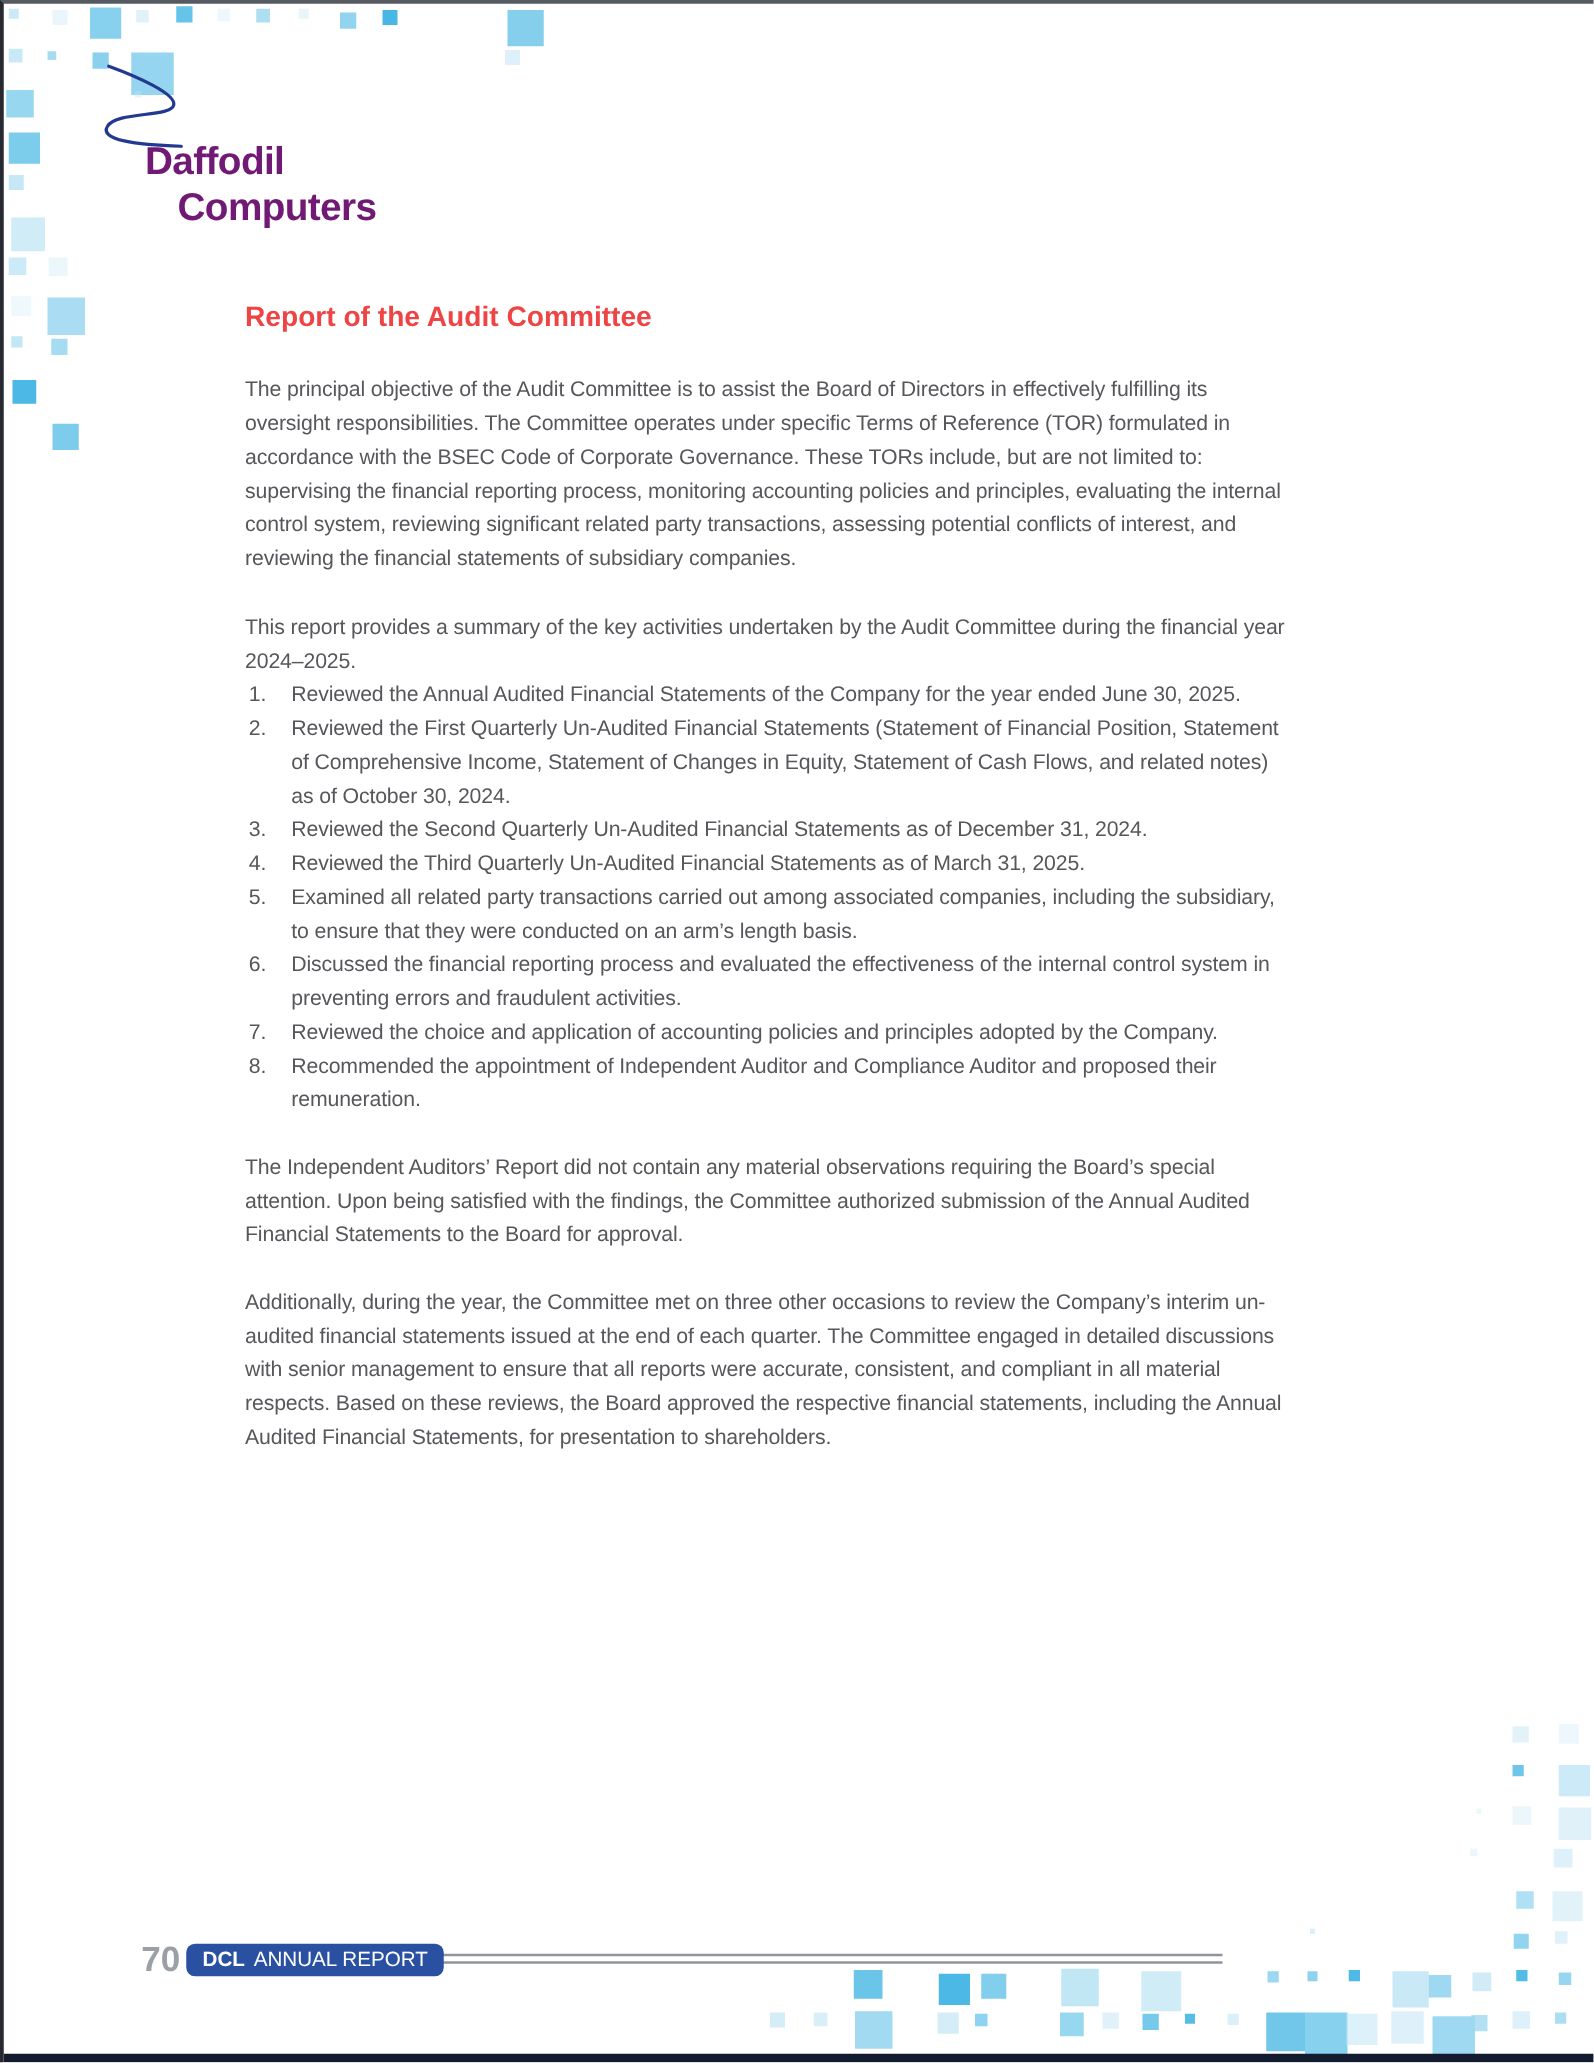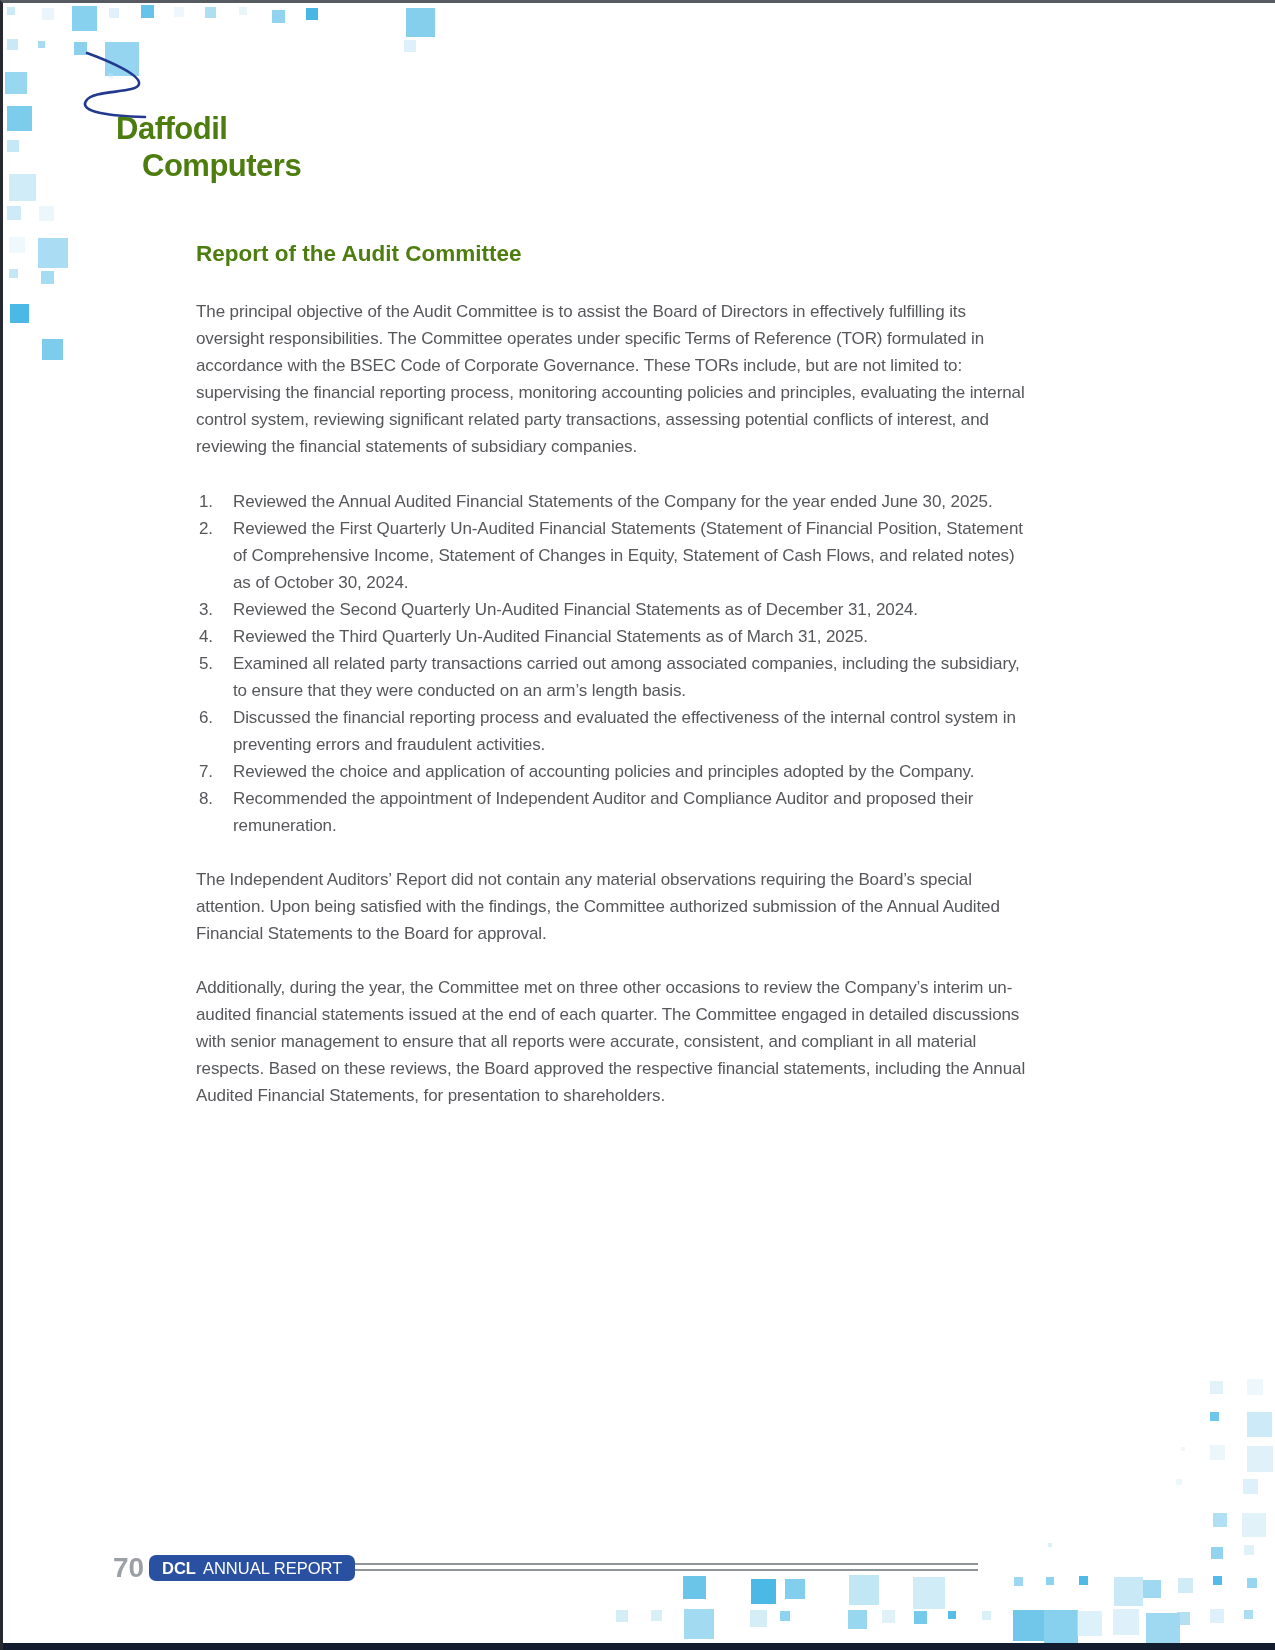--- a/index.html
+++ b/index.html
@@ -7,28 +7,28 @@
     position:relative;width:1275px;height:1650px;background:#ffffff;overflow:hidden;
     box-sizing:border-box;border-top:3px solid #565a61;border-left:3px solid #26292f;
     font-family:"Liberation Sans",sans-serif;
   }
   .bottom-bar{position:absolute;left:0;right:0;bottom:0;height:7px;background:#131b2f;z-index:6;}
   
   #mosaic-tl{position:absolute;left:2px;top:2px;width:440px;height:375px;z-index:0;}
   #mosaic-br{position:absolute;right:0;bottom:7px;width:660px;height:266px;z-index:0;}
   .sq{position:absolute;}
   
-  .logo{position:absolute;left:0;top:0;width:340px;height:200px;z-index:2;color:#4d7c0f;}
+  .logo{position:absolute;left:0;top:0;width:340px;height:200px;z-index:2;color:#701a75;}
   .swoosh{position:absolute;left:58px;top:40px;}
   .logo-l1{position:absolute;left:113px;top:108px;font-size:31px;font-weight:bold;letter-spacing:-0.5px;white-space:nowrap;}
   .logo-l2{position:absolute;left:139px;top:145px;font-size:31px;font-weight:bold;letter-spacing:-0.5px;white-space:nowrap;}
   
   .content{position:absolute;left:193px;top:236px;width:832px;z-index:1;
     color:#56575b;font-size:17px;line-height:27px;letter-spacing:-0.1px;}
-  .content h1,.content h2{color:#4d7c0f;font-size:22.5px;line-height:30px;font-weight:bold;letter-spacing:0;}
+  .content h1,.content h2{color:#ef4444;font-size:22.5px;line-height:30px;font-weight:bold;letter-spacing:0;}
   .content h1{margin:0 0 29px 0;}
   .content h2{margin:31px 0 0 0;}
   .content p{margin:0;}
   #para2{margin:0 0 28px 0;}
   #list-intro{margin:32px 0 0 0;}
   #para4{margin:27px 0 0 0;}
   #para5{margin:27px 0 0 0;}
   ol.reviews{margin:0;padding:0;list-style:none;counter-reset:item;}
   ol.reviews li{position:relative;padding-left:37px;counter-increment:item;}
   ol.reviews li::before{content:counter(item) ".";position:absolute;left:3px;top:0;}
@@ -129,20 +129,21 @@
     <svg class="swoosh" width="100" height="82" viewBox="0 0 100 82">
       <path d="M 26 10 C 48 18 80 32 78 41 C 76 51 32 46 25 58 C 18 69 48 73 84 74" fill="none" stroke="#23398f" stroke-width="2.6" stroke-linecap="round"></path>
     </svg>
     <div class="logo-l1">Daffodil</div>
     <div class="logo-l2">Computers</div>
   </div>
 
   <div class="content">
     <h1>Report of the Audit Committee</h1>
     <p id="para2">The principal objective of the Audit Committee is to assist the Board of Directors in effectively fulfilling its oversight responsibilities. The Committee operates under specific Terms of Reference (TOR) formulated in accordance with the BSEC Code of Corporate Governance. These TORs include, but are not limited to: supervising the financial reporting process, monitoring accounting policies and principles, evaluating the internal control system, reviewing significant related party transactions, assessing potential conflicts of interest, and reviewing the financial statements of subsidiary companies.</p>
+    <p id="para3">This report provides a summary of the key activities undertaken by the Audit Committee during the financial year 2024–2025.</p>
     <ol class="reviews">
       <li>Reviewed the Annual Audited Financial Statements of the Company for the year ended June 30, 2025.</li>
       <li>Reviewed the First Quarterly Un-Audited Financial Statements (Statement of Financial Position, Statement of Comprehensive Income, Statement of Changes in Equity, Statement of Cash Flows, and related notes) as of October 30, 2024.</li>
       <li>Reviewed the Second Quarterly Un-Audited Financial Statements as of December 31, 2024.</li>
       <li>Reviewed the Third Quarterly Un-Audited Financial Statements as of March 31, 2025.</li>
       <li>Examined all related party transactions carried out among associated companies, including the subsidiary, to ensure that they were conducted on an arm’s length basis.</li>
       <li>Discussed the financial reporting process and evaluated the effectiveness of the internal control system in preventing errors and fraudulent activities.</li>
       <li>Reviewed the choice and application of accounting policies and principles adopted by the Company.</li>
       <li>Recommended the appointment of Independent Auditor and Compliance Auditor and proposed their remuneration.</li>
     </ol>

